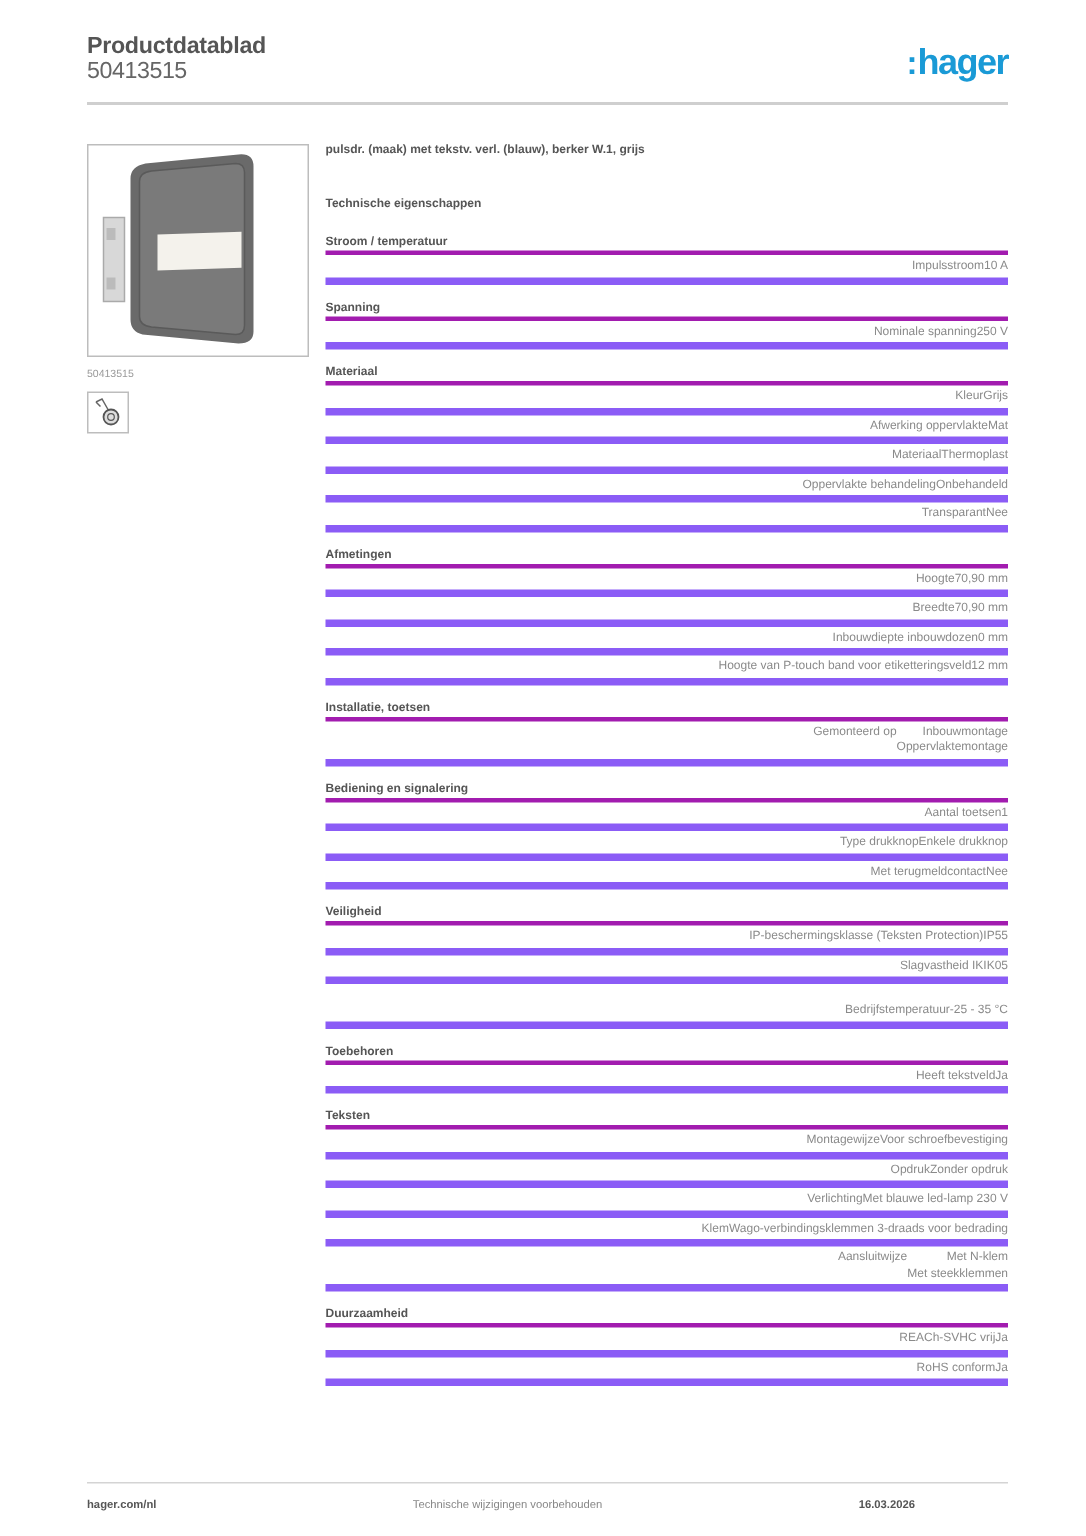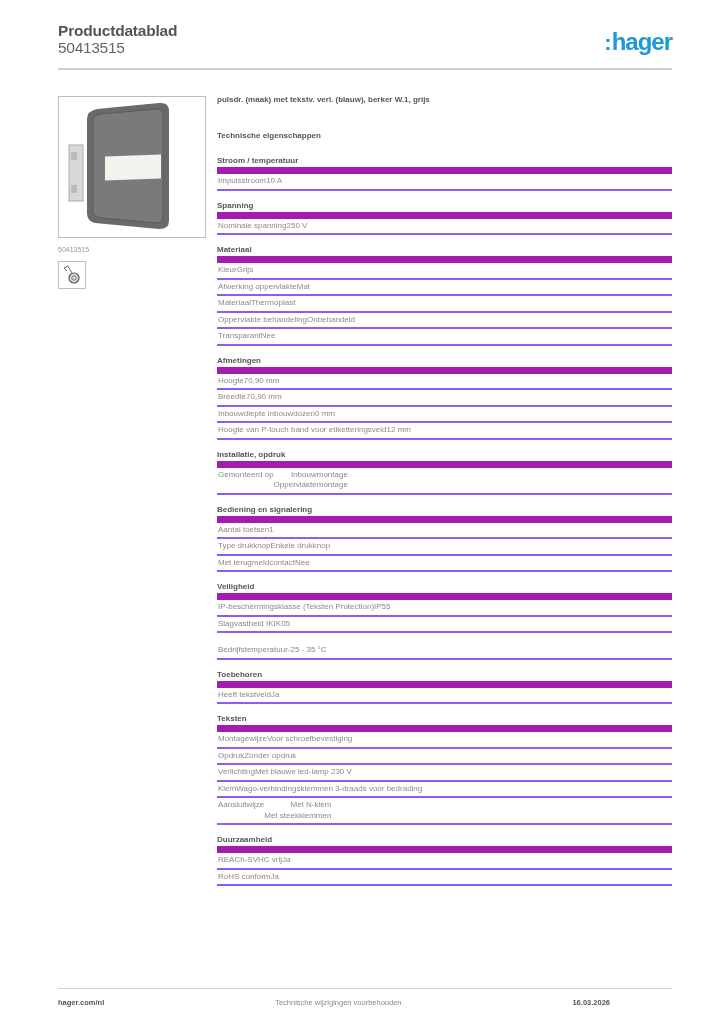--- a/index.html
+++ b/index.html
@@ -13,22 +13,22 @@
 
   .left { position: absolute; left: 58px; top: 96px; width: 148px; }
   .product-img { width: 146px; height: 140px; border: 1px solid #bdbdbd; position: relative; background: #fff; }
   .img-code { font-size: 7px; color: #999; margin-top: 8px; }
   .icon-box { width: 26px; height: 26px; border: 1px solid #bdbdbd; margin-top: 8px; position: relative; }
 
   .right { position: absolute; left: 217px; top: 95px; width: 455px; }
   .desc { font-size: 8px; font-weight: bold; color: #555; height: 14px; }
   .section-head { font-size: 8px; font-weight: bold; color: #555; margin-top: 22px; margin-bottom: 16px; }
   .group { margin-bottom: 10px; }
-  .group-title { font-size: 8px; font-weight: bold; color: #555; padding-bottom: 2px; border-bottom: 7px solid #a21caf; }
-  .row { display: flex; justify-content: flex-start; font-size: 8px; color: #8a8a8a; border-bottom: 2px solid #8b5cf6; padding: 2px 0 2px 1px; line-height: 10.5px; }
+  .group-title { font-size: 8px; font-weight: bold; color: #555; padding-bottom: 2px; border-bottom: 3px solid #a21caf; }
+  .row { display: flex; justify-content: flex-end; font-size: 8px; color: #8a8a8a; border-bottom: 5px solid #8b5cf6; padding: 2px 0 2px 1px; line-height: 10.5px; }
   .row .val { text-align: right; }
   .row .val span { display: block; }
 
   .footer-rule { position: absolute; left: 58px; top: 988px; width: 614px; height: 1px; background: #d4d4d4; }
   .footer { position: absolute; left: 58px; top: 998px; width: 552px; font-size: 7.5px; display: flex; justify-content: space-between; }
   .footer .l { font-weight: bold; color: #555; }
   .footer .c { color: #888; }
   .footer .r { font-weight: bold; color: #555; }
 </style>
 </head>
@@ -139,21 +139,21 @@
           </span>
         </div>
         <div class="row">
           <span>Hoogte van P-touch band voor etiketteringsveld</span>
           <span class="val">
             <span>12 mm</span>
           </span>
         </div>
       </div>
       <div class="group">
-        <div class="group-title">Installatie, opdruk</div>
+        <div class="group-title">Installatie, toetsen</div>
         <div class="row">
           <span>Gemonteerd op</span>
           <span class="val">
             <span>Inbouwmontage</span>
             <span>Oppervlaktemontage</span>
           </span>
         </div>
       </div>
       <div class="group">
         <div class="group-title">Bediening en signalering</div>

